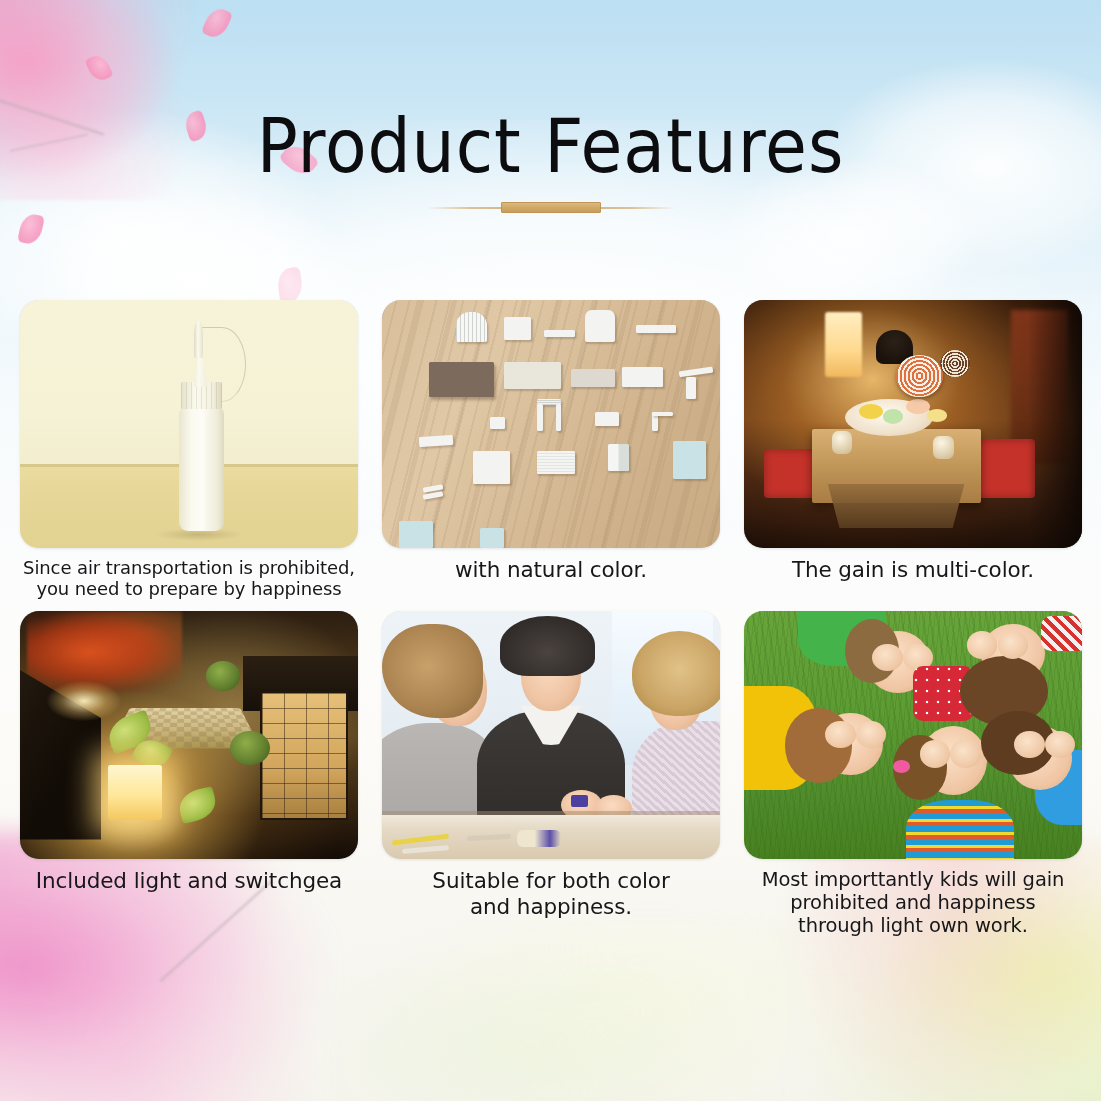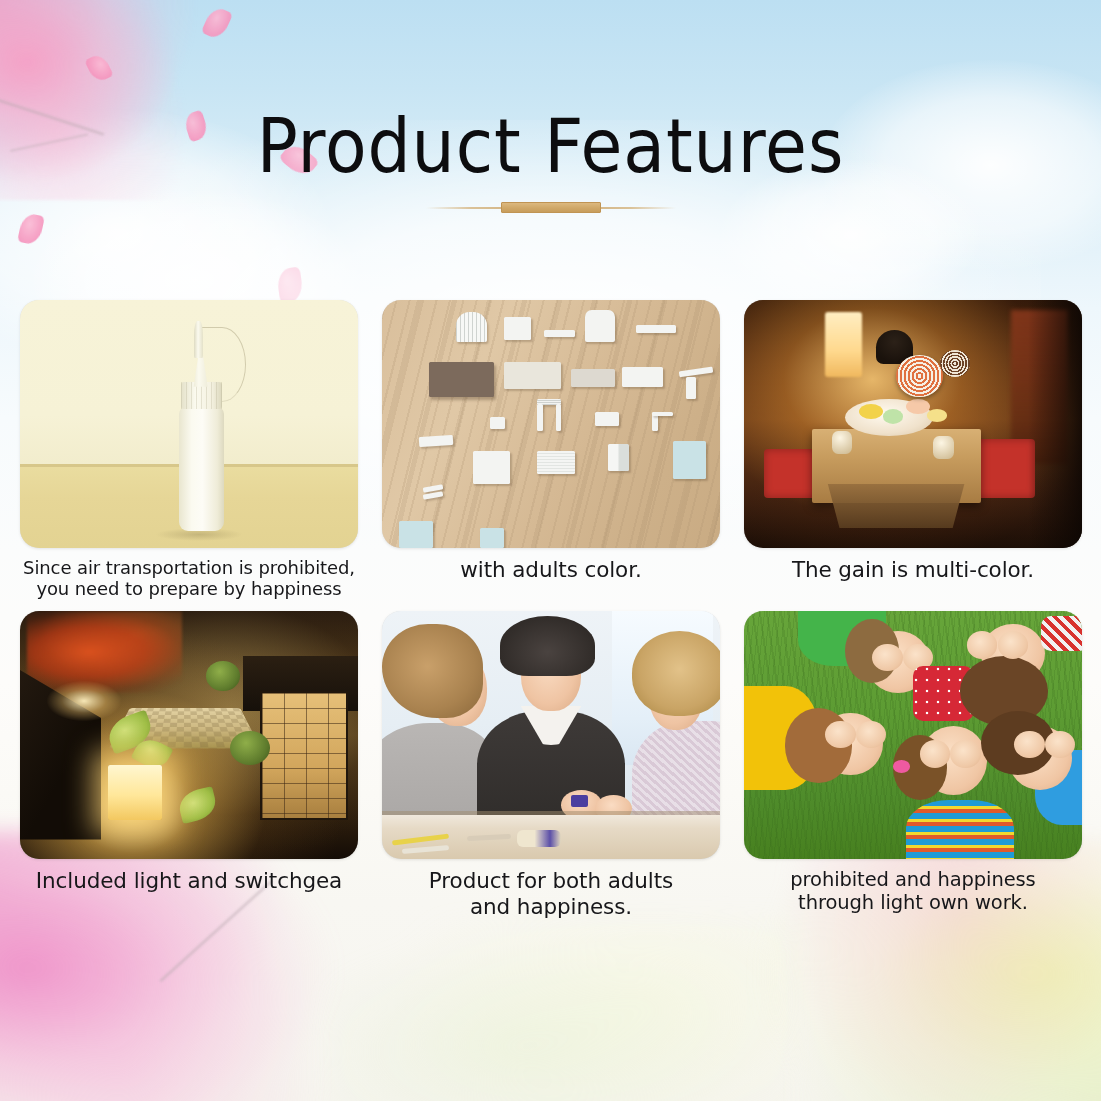--- a/index.html
+++ b/index.html
@@ -416,21 +416,21 @@
           <div class="pc" style="left:67%; top:58%; width:6%;  height:11%;
                background: linear-gradient(to right, #f5f6f4 45%, #dadedb 55%);"></div>
           <div class="pc blue" style="left:86%; top:57%; width:10%; height:15%;"></div>
           <div class="pc" style="left:12%; top:75%; width:6%;  height:2%; transform:rotate(-10deg);"></div>
           <div class="pc" style="left:12%; top:78%; width:6%;  height:2%; transform:rotate(-10deg);"></div>
           <div class="pc blue" style="left:5%;  top:89%; width:10%; height:11%;"></div>
           <div class="pc blue" style="left:29%; top:92%; width:7%;  height:8%;"></div>
         </div>
       </div>
       <div class="caption lg">
-        <div>with adults color.</div>
+        <div>with natural color.</div>
       </div>
     </div>
 
     <div class="card">
       <div class="photo">
         <div class="scene">
           <div class="p3-bg"></div>
           <div class="p3-lamp"></div>
           <div class="p3-wallR"></div>
           <div class="p3-cush" style="left:6%;  top:60%; width:18%; height:20%;"></div>
@@ -510,21 +510,21 @@
 
           <div class="p5-table"></div>
           <div class="p5-tedge"></div>
           <div class="p5-pen" style="left:3%;  top:91%; width:17%; background:#e8d24a; transform:rotate(-7deg);"></div>
           <div class="p5-pen" style="left:6%;  top:95%; width:14%; background:#e8e3d6; transform:rotate(-5deg);"></div>
           <div class="p5-pen" style="left:25%; top:90%; width:13%; background:#d8ccb8; transform:rotate(-3deg);"></div>
           <div style="position:absolute; left:40%; top:88%; width:13%; height:7%; background:linear-gradient(to right,#efe6cf 40%, #5b4fa8 75%, #e3d9bf 100%); border-radius:6px;"></div>
         </div>
       </div>
       <div class="caption lg">
-        <div>Product for both adults</div>
+        <div>Suitable for both color</div>
         <div>and happiness.</div>
       </div>
     </div>
 
     <div class="card">
       <div class="photo">
         <div class="scene">
           <div class="p6-bg"></div>
 
           <div class="k-shirt" style="left:16%; top:-4%; width:26%; height:26%; background:#44b44a; border-radius:0 0 40% 40%;"></div>
@@ -558,19 +558,20 @@
           <div style="position:absolute; left:44%; top:60%; width:5%; height:5%; background:#ef5aa0; border-radius:50%;"></div>
 
           <div class="k-shirt" style="left:86%; top:56%; width:20%; height:30%; background:#2f9de0; border-radius:40% 0 0 40%;"></div>
           <div class="k-face" style="left:78%; top:46%; width:19%; height:26%;"></div>
           <div class="k-hair" style="left:70%; top:40%; width:22%; height:26%; background:#5d3c20;"></div>
           <div class="k-hand" style="left:80%; top:48%; width:9%;  height:11%;"></div>
           <div class="k-hand" style="left:89%; top:48%; width:9%;  height:11%;"></div>
         </div>
       </div>
       <div class="caption">
+        <div>Most importtantly kids will gain</div>
         <div>prohibited and happiness</div>
         <div>through light own work.</div>
       </div>
     </div>
 
   </div>
 </div>
 
 </body></html>

